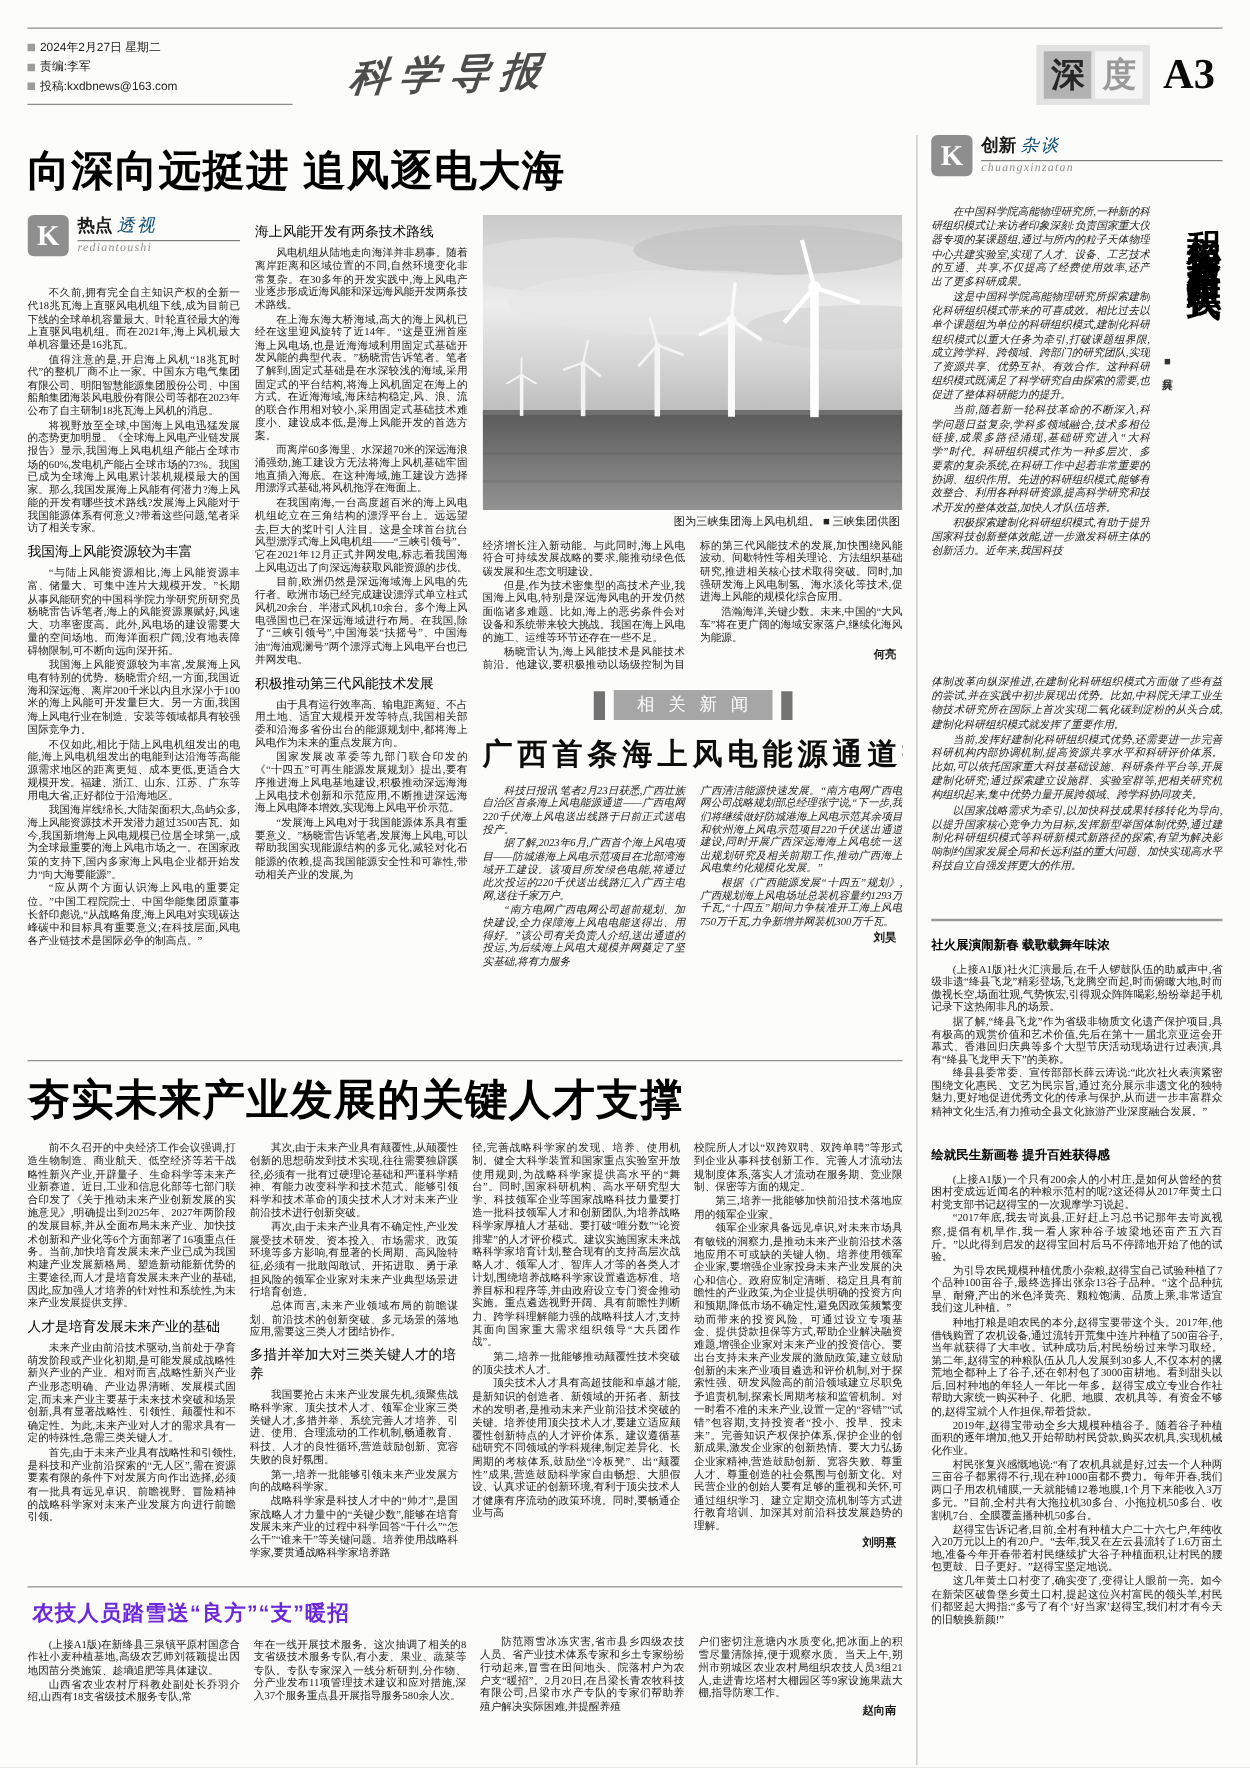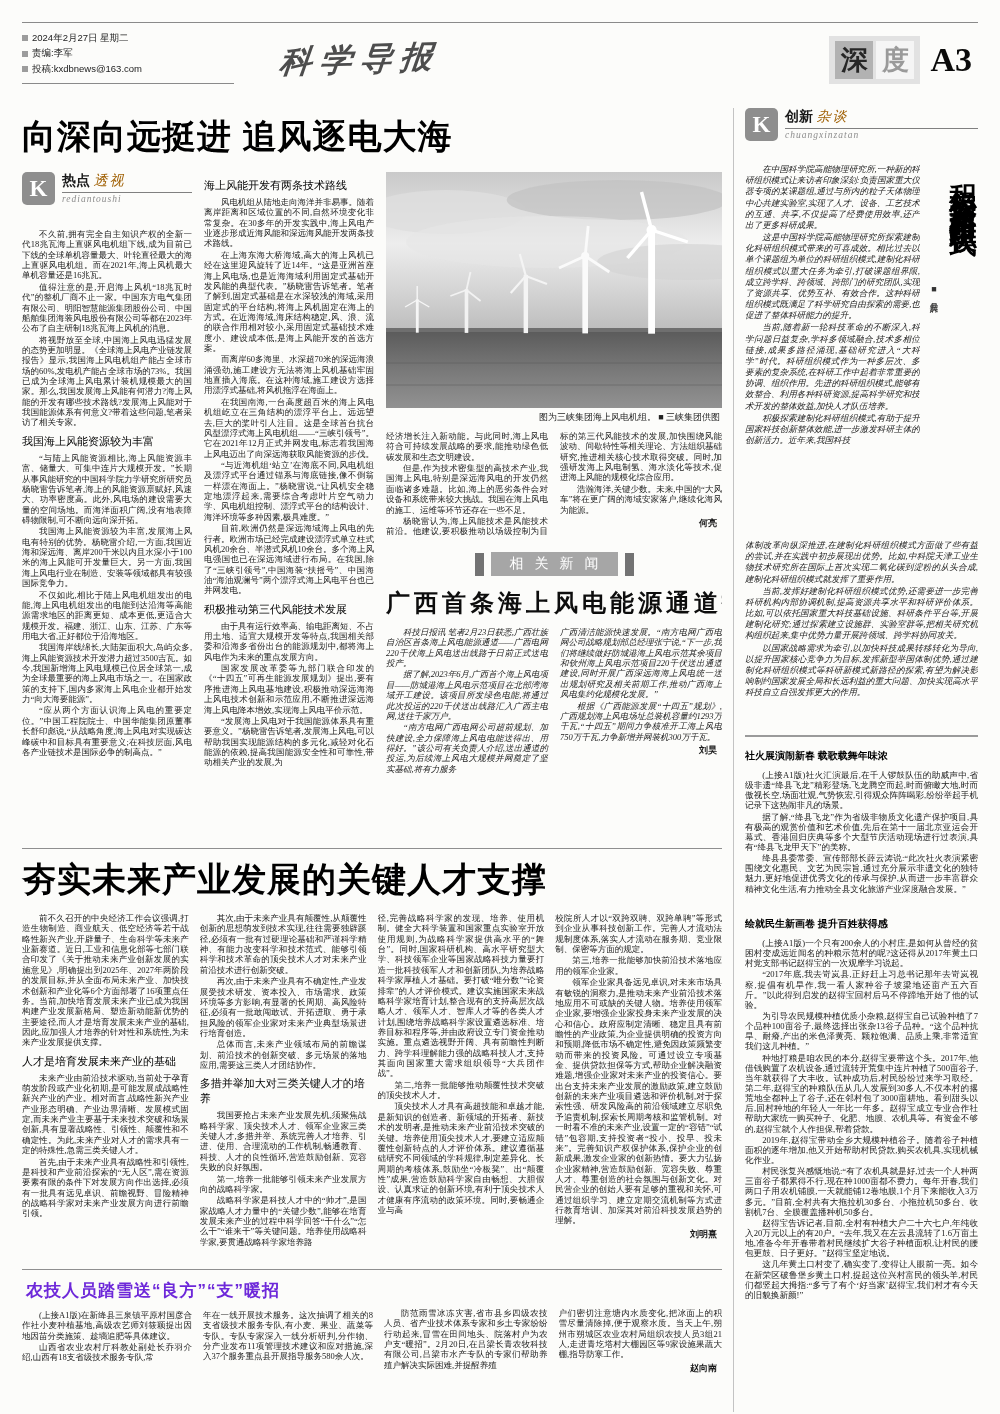--- a/index.html
+++ b/index.html
@@ -35,21 +35,21 @@
         letter-spacing:1px;color:#000;margin:6px 0 12px;white-space:nowrap;}
   .art1{display:flex;gap:12px;height:668px;overflow:hidden;}
   .ncol{width:170px;flex:none;overflow:hidden;}
   .art1-right{flex:1;display:flex;flex-direction:column;overflow:hidden;}
   .kicker{display:flex;align-items:flex-start;margin-bottom:9px;height:48px;}
   .kbox{width:33px;height:33px;background:#8e8e8e;border-radius:5px;color:#fff;font-weight:bold;
         font-size:23px;display:flex;align-items:center;justify-content:center;margin-right:7px;flex:none;
         font-family:"Liberation Serif",serif;}
   .ktext{flex:1;}
   .kl1{font-size:14px;font-weight:bold;border-bottom:1px solid #808080;padding-bottom:2px;white-space:nowrap;}
-  .kl1 .script{font-style:italic;color:#a16207;font-weight:normal;letter-spacing:2px;text-align:center;}
+  .kl1 .script{font-style:italic;color:#0c4a6e;font-weight:normal;letter-spacing:2px;text-align:center;}
   .kl2{font-style:italic;color:#8d8d8d;font-size:9.5px;letter-spacing:1px;margin-top:1px;}
   .photo{height:236px;position:relative;overflow:hidden;flex:none;}
   .photo svg{display:block;width:100%;height:100%;}
   .photo-caption{font-size:9px;text-align:right;margin:3px 2px 7px;color:#222;flex:none;}
   .art1-cont{column-count:2;column-gap:12px;height:112px;overflow:hidden;flex:none;}
   .related-band{display:flex;align-items:center;justify-content:center;gap:7px;margin:9px 0 7px;flex:none;}
   .band-bar{width:9px;height:23px;background:#737373;}
   .band-box{background:#a6a6a6;color:#fff;font-family:"Liberation Sans",sans-serif;font-size:14px;
         letter-spacing:11px;padding:3px 8px 3px 19px;}
   .gx-headline{font-size:24px;font-weight:700;letter-spacing:4px;text-align:center;margin:4px 0 8px;
@@ -145,21 +145,20 @@
             </div>
         </div>
 
         <div class="ncol">
           <div>
               <h4 class="colsub">海上风能开发有两条技术路线</h4>
               <p class="para">风电机组从陆地走向海洋并非易事。随着离岸距离和区域位置的不同,自然环境变化非常复杂。在30多年的开发实践中,海上风电产业逐步形成近海风能和深远海风能开发两条技术路线。</p>
               <p class="para">在上海东海大桥海域,高大的海上风机已经在这里迎风旋转了近14年。“这是亚洲首座海上风电场,也是近海海域利用固定式基础开发风能的典型代表。”杨晓雷告诉笔者。笔者了解到,固定式基础是在水深较浅的海域,采用固定式的平台结构,将海上风机固定在海上的方式。在近海海域,海床结构稳定,风、浪、流的联合作用相对较小,采用固定式基础技术难度小、建设成本低,是海上风能开发的首选方案。</p>
               <p class="para">而离岸60多海里、水深超70米的深远海浪涌强劲,施工建设方无法将海上风机基础牢固地直插入海底。在这种海域,施工建设方选择用漂浮式基础,将风机拖浮在海面上。</p>
               <p class="para">在我国南海,一台高度超百米的海上风电机组屹立在三角结构的漂浮平台上。远远望去,巨大的桨叶引人注目。这是全球首台抗台风型漂浮式海上风电机组——“三峡引领号”。它在2021年12月正式并网发电,标志着我国海上风电迈出了向深远海获取风能资源的步伐。</p>
-              <p class="para">“与近海机组‘站立’在海底不同,风电机组及漂浮式平台通过锚系与海底链接,像不倒翁一样漂在海面上。”杨晓雷说,“让风机安全稳定地漂浮起来,需要综合考虑叶片空气动力学、风电机组控制、漂浮式平台的结构设计、海洋环境等多种因素,极具难度。”</p>
               <p class="para">目前,欧洲仍然是深远海域海上风电的先行者。欧洲市场已经完成建设漂浮式单立柱式风机20余台、半潜式风机10余台。多个海上风电强国也已在深远海域进行布局。在我国,除了“三峡引领号”,中国海装“扶摇号”、中国海油“海油观澜号”两个漂浮式海上风电平台也已并网发电。</p>
               <h4 class="colsub">积极推动第三代风能技术发展</h4>
               <p class="para">由于具有运行效率高、输电距离短、不占用土地、适宜大规模开发等特点,我国相关部委和沿海多省份出台的能源规划中,都将海上风电作为未来的重点发展方向。</p>
               <p class="para">国家发展改革委等九部门联合印发的《“十四五”可再生能源发展规划》提出,要有序推进海上风电基地建设,积极推动深远海海上风电技术创新和示范应用,不断推进深远海海上风电降本增效,实现海上风电平价示范。</p>
               <p class="para">“发展海上风电对于我国能源体系具有重要意义。”杨晓雷告诉笔者,发展海上风电,可以帮助我国实现能源结构的多元化,减轻对化石能源的依赖,提高我国能源安全性和可靠性,带动相关产业的发展,为</p>
             </div>
         </div>
 
         <div class="art1-right">
           <div class="photo">

